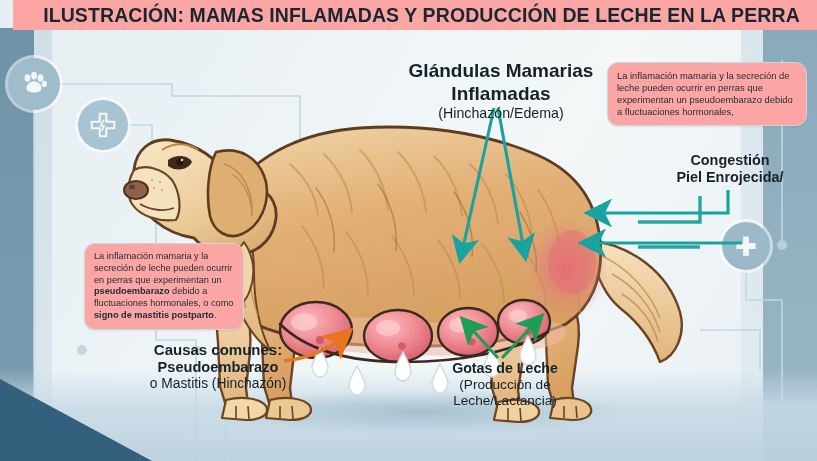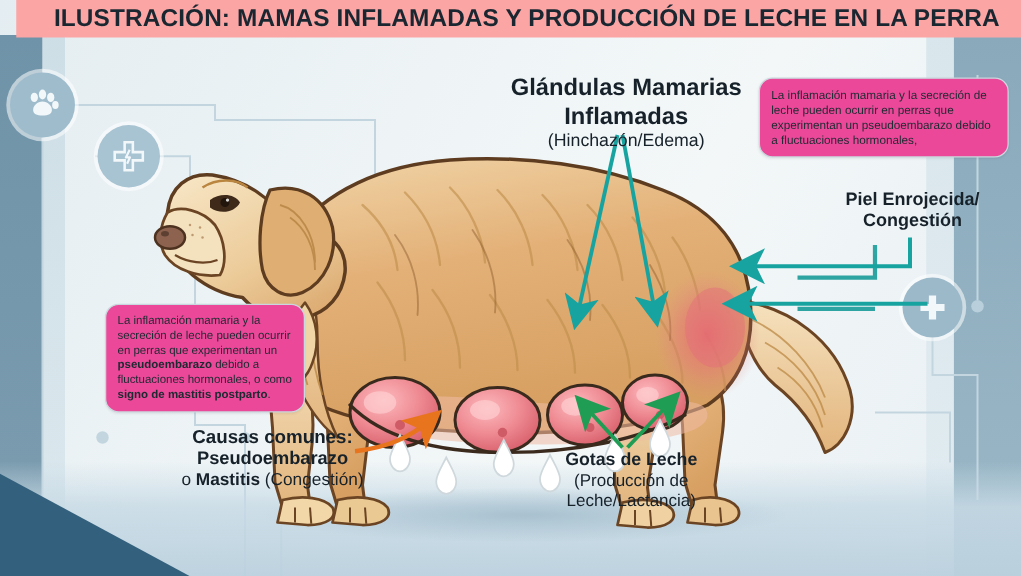--- a/index.html
+++ b/index.html
@@ -73,21 +73,21 @@
   .deco-circle.c-paw{left:8px;top:58px;width:52px;height:52px;}
   .deco-circle.c-cross1{left:78px;top:100px;width:50px;height:50px;background:#a8c3d2;}
   .deco-circle.c-cross2{left:722px;top:222px;width:48px;height:48px;background:#9cb9ca;}
 
   
   .dog-wrap{position:absolute;left:120px;top:40px;width:580px;height:400px;}
 
   
   .callout{
     position:absolute;
-    background:#ec4899;
+    background:#fca5a5;
     border:1.6px solid #c9d7de;
     border-radius:11px;
     padding:7px 9px;
     color:#1d2a32;
     line-height:1.28;
     box-shadow:0 1px 2px rgba(0,0,0,.07);
   }
   .callout.tr{left:607px;top:62px;width:200px;font-size:9.4px;}
   .callout.lf{left:84px;top:243px;width:160px;font-size:9.2px;}
   .callout b{font-weight:bold;}
@@ -96,21 +96,21 @@
   .lbl{position:absolute;color:#16212a;text-align:center;line-height:1.19;}
   .lbl .l1{font-weight:bold;}
   .lbl-glands{left:370px;top:60px;width:262px;font-size:14.2px;}
   .lbl-glands .l1{font-size:19px;}
   .lbl-skin{left:648px;top:152px;width:164px;font-size:14.4px;font-weight:bold;}
   .lbl-drops{left:415px;top:360px;width:180px;font-size:13.6px;}
   .lbl-drops .l1{font-size:14.2px;}
   .lbl-causes{left:106px;top:341px;width:224px;font-size:13.8px;}
   .lbl-causes .l1{font-size:15px;}
   .lbl-causes .l2{font-size:14.6px;font-weight:bold;}
-  .lbl-causes b{font-weight:bold;}
+  .lbl-causes b{font-weight:normal;}
 
   
   .arrows{position:absolute;inset:0;pointer-events:none;}
 </style>
 </head>
 <body>
 
 <div id="stage">
 
   <div class="bg-base"></div>
@@ -400,29 +400,29 @@
   <div class="callout lf">
     <span>La inflamación mamaria y la secreción de leche pueden ocurrir en perras que experimentan un </span><b>pseudoembarazo</b><span> debido a fluctuaciones hormonales, o como </span><b>signo de mastitis postparto</b><span>.</span>
   </div>
 
   <div class="lbl lbl-glands">
     <div class="l1">Glándulas Mamarias Inflamadas</div>
     <div>(Hinchazón/Edema)</div>
   </div>
 
   <div class="lbl lbl-skin">
+    <div>Congestión</div>
     <div>Piel Enrojecida/</div>
-    <div>Congestión</div>
   </div>
 
   <div class="lbl lbl-drops">
     <div class="l1">Gotas de Leche</div>
     <div>(Producción de</div>
     <div>Leche/Lactancia)</div>
   </div>
 
   <div class="lbl lbl-causes">
     <div class="l1">Causas comunes:</div>
     <div class="l2">Pseudoembarazo</div>
-    <div><span>o </span><b>Mastitis</b><span> (Congestión)</span></div>
+    <div><span>o </span><b>Mastitis</b><span> (Hinchazón)</span></div>
   </div>
 
 </div>
 
 </body></html>

